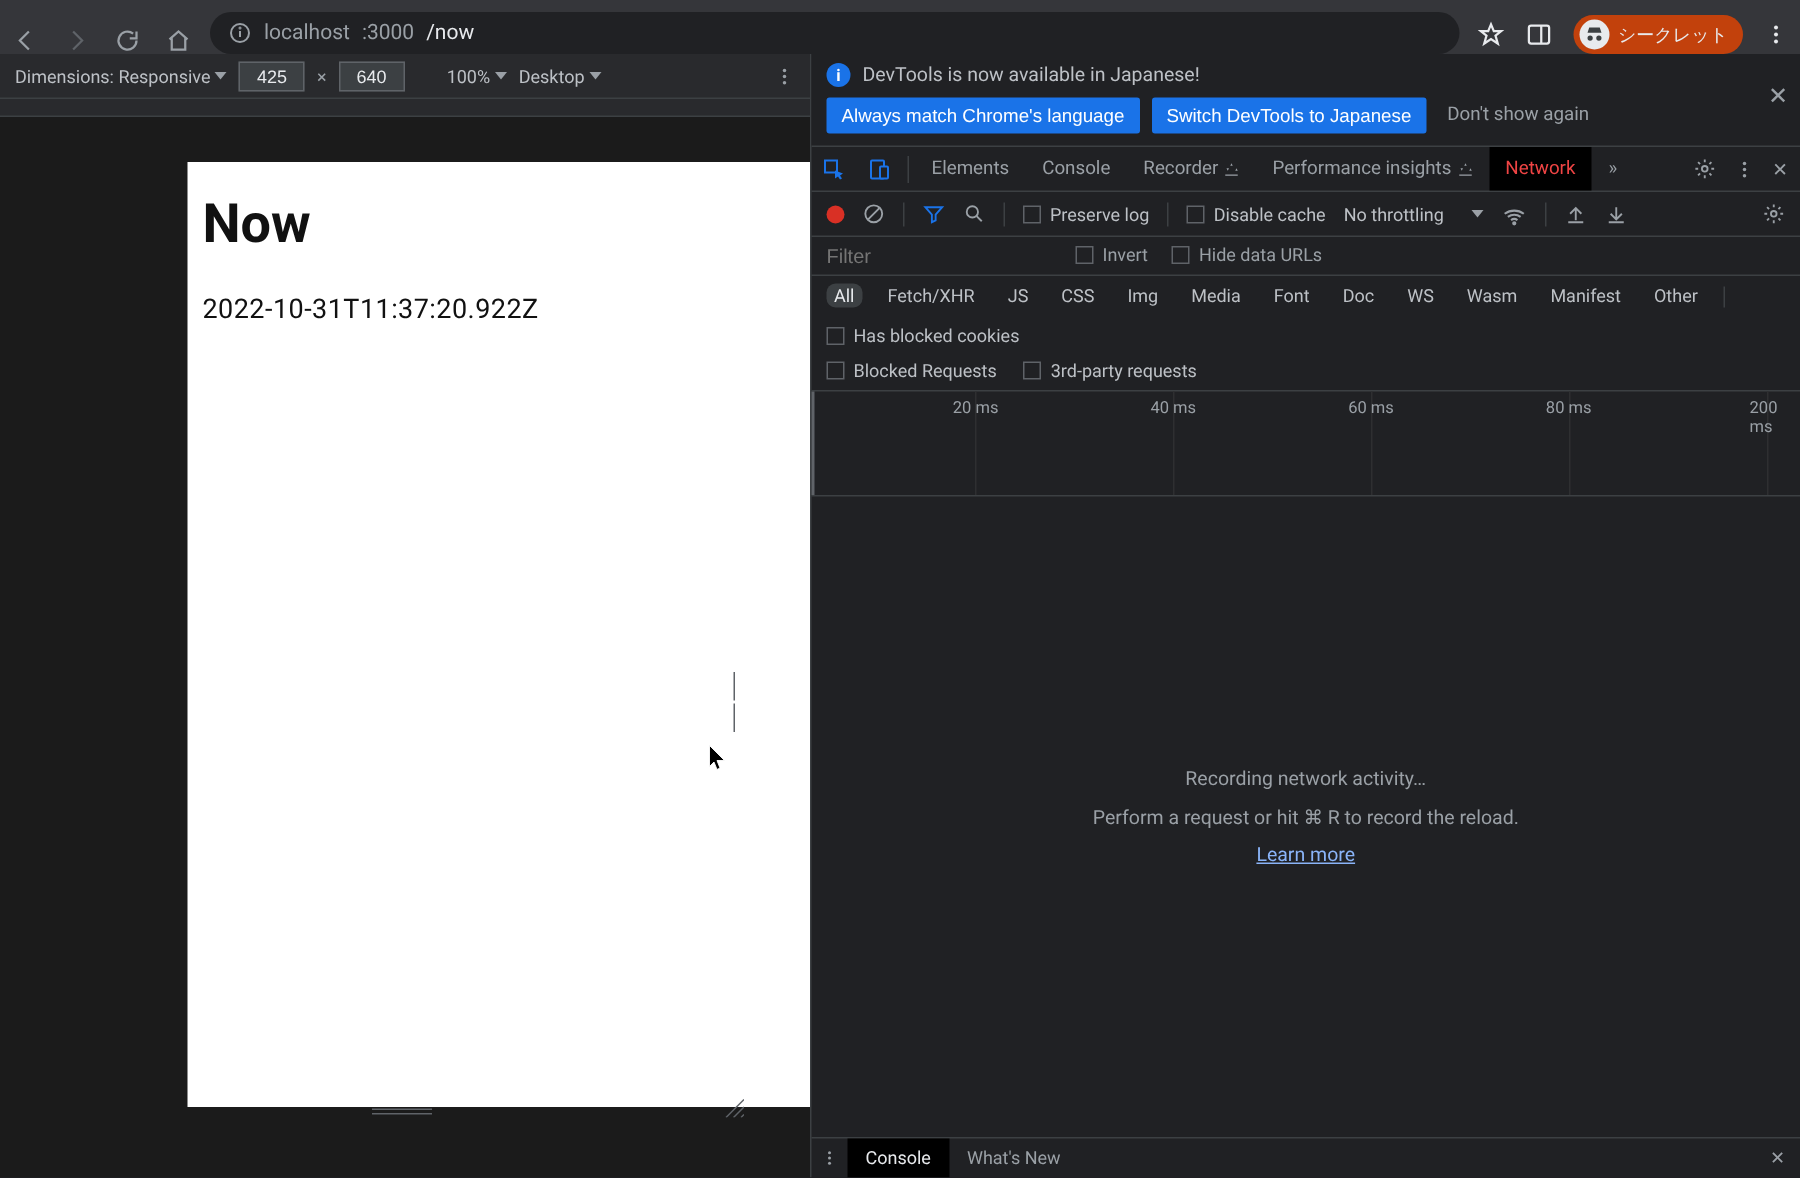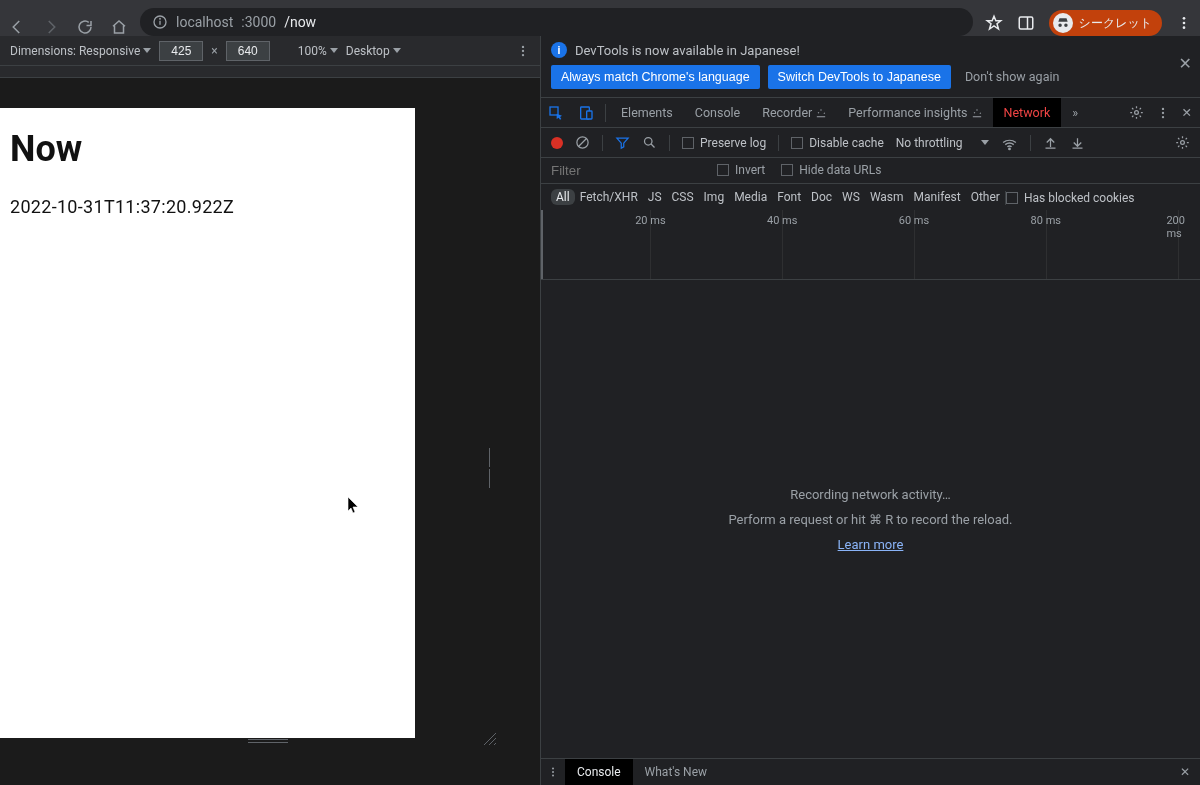--- a/index.html
+++ b/index.html
@@ -16,21 +16,21 @@
   .incog-ico { width: 20px; height: 20px; background: #e8eaed; border-radius: 50%; display: flex; align-items: center; justify-content: center; }
   .main-area { display: flex; height: 749px; }
   .left-pane { width: 540px; background: #1b1b1b; display: flex; flex-direction: column; position: relative; }
   .device-toolbar { height: 30px; background: #292a2d; display: flex; align-items: center; padding: 0 10px; gap: 8px; font-size: 12px; color: #bdc1c6; border-bottom: 1px solid #3c4043; }
   .dim-input { width: 44px; height: 20px; background: #3c4043; border: 1px solid #5f6368; color: #e8eaed; text-align: center; font-size: 12px; }
   .device-sep { color: #9aa0a6; }
   .device-dd { display: flex; align-items: center; gap: 3px; cursor: pointer; }
   .device-kebab { margin-left: auto; }
   .ruler { background: #292a2d; }
   .ruler-h { height: 12px; border-bottom: 1px solid #3c4043; }
-  .viewport-wrap { flex: 1; display: flex; justify-content: flex-start; padding-top: 30px; position: relative; }
+  .viewport-wrap { flex: 1; display: flex; justify-content: flex-end; padding-top: 30px; position: relative; }
   .viewport { width: 415px; height: 630px; background: #fff; color: #111; padding: 20px 10px; position: relative; }
   .viewport h1 { font-size: 36px; font-weight: 700; margin-bottom: 26px; }
   .viewport .ts { font-size: 18px; letter-spacing: 0.3px; }
   .cursor-arrow { position: absolute; left: 347px; top: 388px; }
   .resizer-handle { position: absolute; right: 47px; top: 370px; width: 8px; height: 40px; display: flex; flex-direction: column; gap: 2px; align-items: center; justify-content: center; }
   .resizer-handle span { width: 1px; height: 38px; background: #5f6368; }
   .resize-corner { position: absolute; right: 44px; bottom: 40px; width: 14px; height: 14px; }
   .resize-bottom { position: absolute; bottom: 40px; left: 248px; width: 40px; height: 6px; display: flex; flex-direction: column; gap: 2px; }
   .resize-bottom span { height: 1px; background: #5f6368; }
 
@@ -54,21 +54,21 @@
   .rec-dot { width: 12px; height: 12px; background: #d93025; border-radius: 50%; cursor: pointer; }
   .tool-ico { cursor: pointer; display:flex; }
   .tool-sep { width: 1px; height: 16px; background: #3c4043; }
   .chk { display: flex; align-items: center; gap: 6px; cursor: pointer; }
   .chk-box { width: 12px; height: 12px; border: 1px solid #5f6368; }
   .throttling { display: flex; align-items: center; gap: 4px; cursor: pointer; }
 
   .net-filter { display: flex; align-items: flex-start; gap: 16px; padding: 5px 10px; border-bottom: 1px solid #3c4043; font-size: 12px; color: #9aa0a6; }
   .filter-input { background: transparent; border: none; color: #9aa0a6; width: 150px; outline: none; }
 
-  .net-types { display: flex; align-items: flex-end; padding: 5px 10px; font-size: 12px; color: #bdc1c6; flex-wrap: wrap; }
+  .net-types { display: flex; align-items: flex-end; gap: 12px; padding: 5px 10px; font-size: 12px; color: #bdc1c6; flex-wrap: wrap; }
   .type-pill { cursor: pointer; padding: 1px 5px; border-radius: 6px; }
   .type-pill.active { background: #3c4043; color: #e8eaed; }
   .net-row2 { display: flex; gap: 18px; padding: 4px 10px 6px; border-bottom: 1px solid #3c4043; font-size: 12px; color: #bdc1c6; }
 
   .timeline { height: 70px; border-bottom: 1px solid #3c4043; position: relative; font-size: 11px; color: #9aa0a6; }
   .timeline-marks { position: absolute; top: 4px; left: 0; right: 0; display: flex; }
   .tmark { position: absolute; transform: translateX(-50%); }
   .tline { position: absolute; top: 0; bottom: 0; width: 1px; background: #2e2f31; }
   .tcursor { position: absolute; left: 0; top: 0; bottom: 0; width: 2px; background: #5f6368; }
 
@@ -311,20 +311,30 @@
       <span class="type-pill">WS</span>
       <span class="type-pill">Wasm</span>
       <span class="type-pill">Manifest</span>
       <span class="type-pill">Other</span>
       <div style="width:1px;height:14px;background:#3c4043"></div>
       <label class="chk">
           <span class="chk-box"></span>
           <span>Has blocked cookies</span>
         </label>
     </div>
+    <div class="net-row2">
+      <label class="chk">
+          <span class="chk-box"></span>
+          <span>Blocked Requests</span>
+        </label>
+      <label class="chk">
+          <span class="chk-box"></span>
+          <span>3rd-party requests</span>
+        </label>
+    </div>
 
     <div class="timeline">
       <div class="tcursor"></div>
       <div class="tline" style="left:16.6%"></div>
         <div class="tline" style="left:36.6%"></div>
         <div class="tline" style="left:56.6%"></div>
         <div class="tline" style="left:76.6%"></div>
         <div class="tline" style="left:96.6%"></div>
       <div class="timeline-marks">
         <span class="tmark" style="left:16.6%">20 ms</span>

